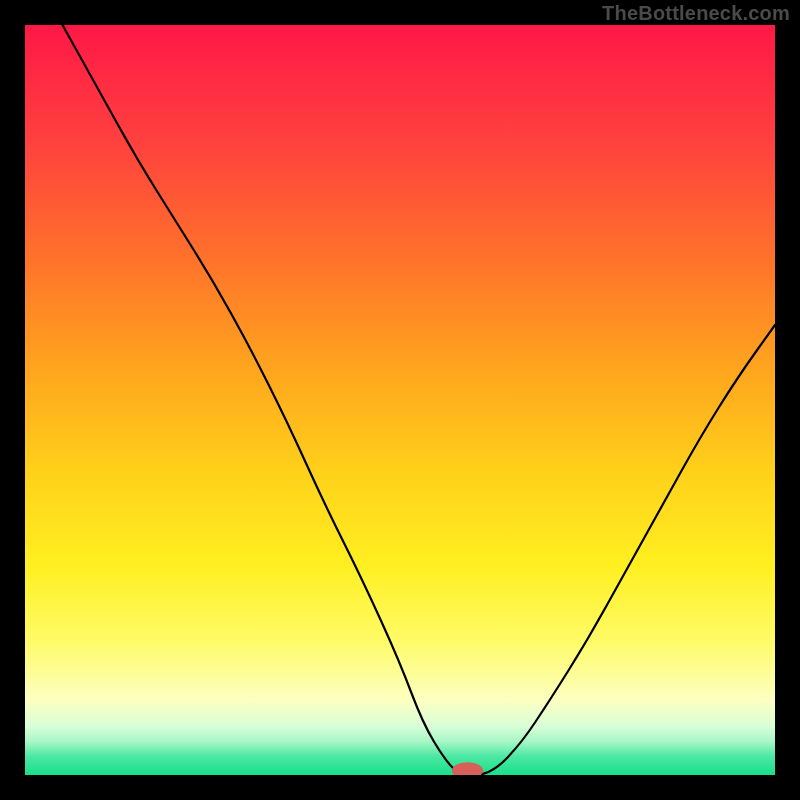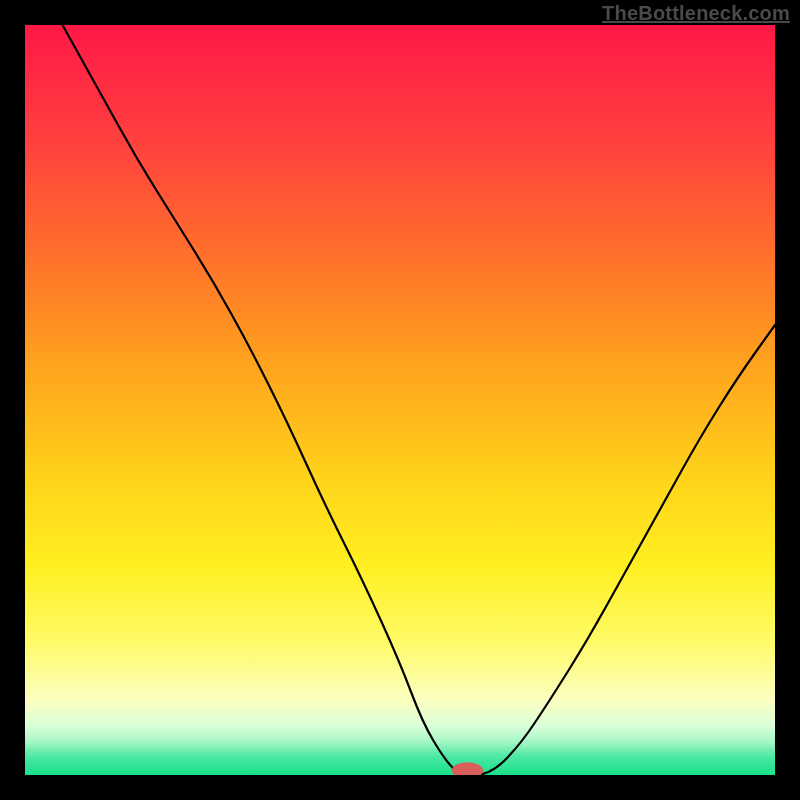--- a/index.html
+++ b/index.html
@@ -20,21 +20,20 @@
   .watermark {
     position: absolute;
     top: 2px;
     right: 10px;
     color: #4a4a4a;
     font-size: 20px;
     font-weight: 600;
     letter-spacing: 0.2px;
     z-index: 10;
     user-select: none;
-    text-decoration: underline;
   }
   .plot-area {
     position: absolute;
     left: 25px;
     top: 25px;
     width: 750px;
     height: 750px;
     overflow: hidden;
   }
   .plot-area svg {

